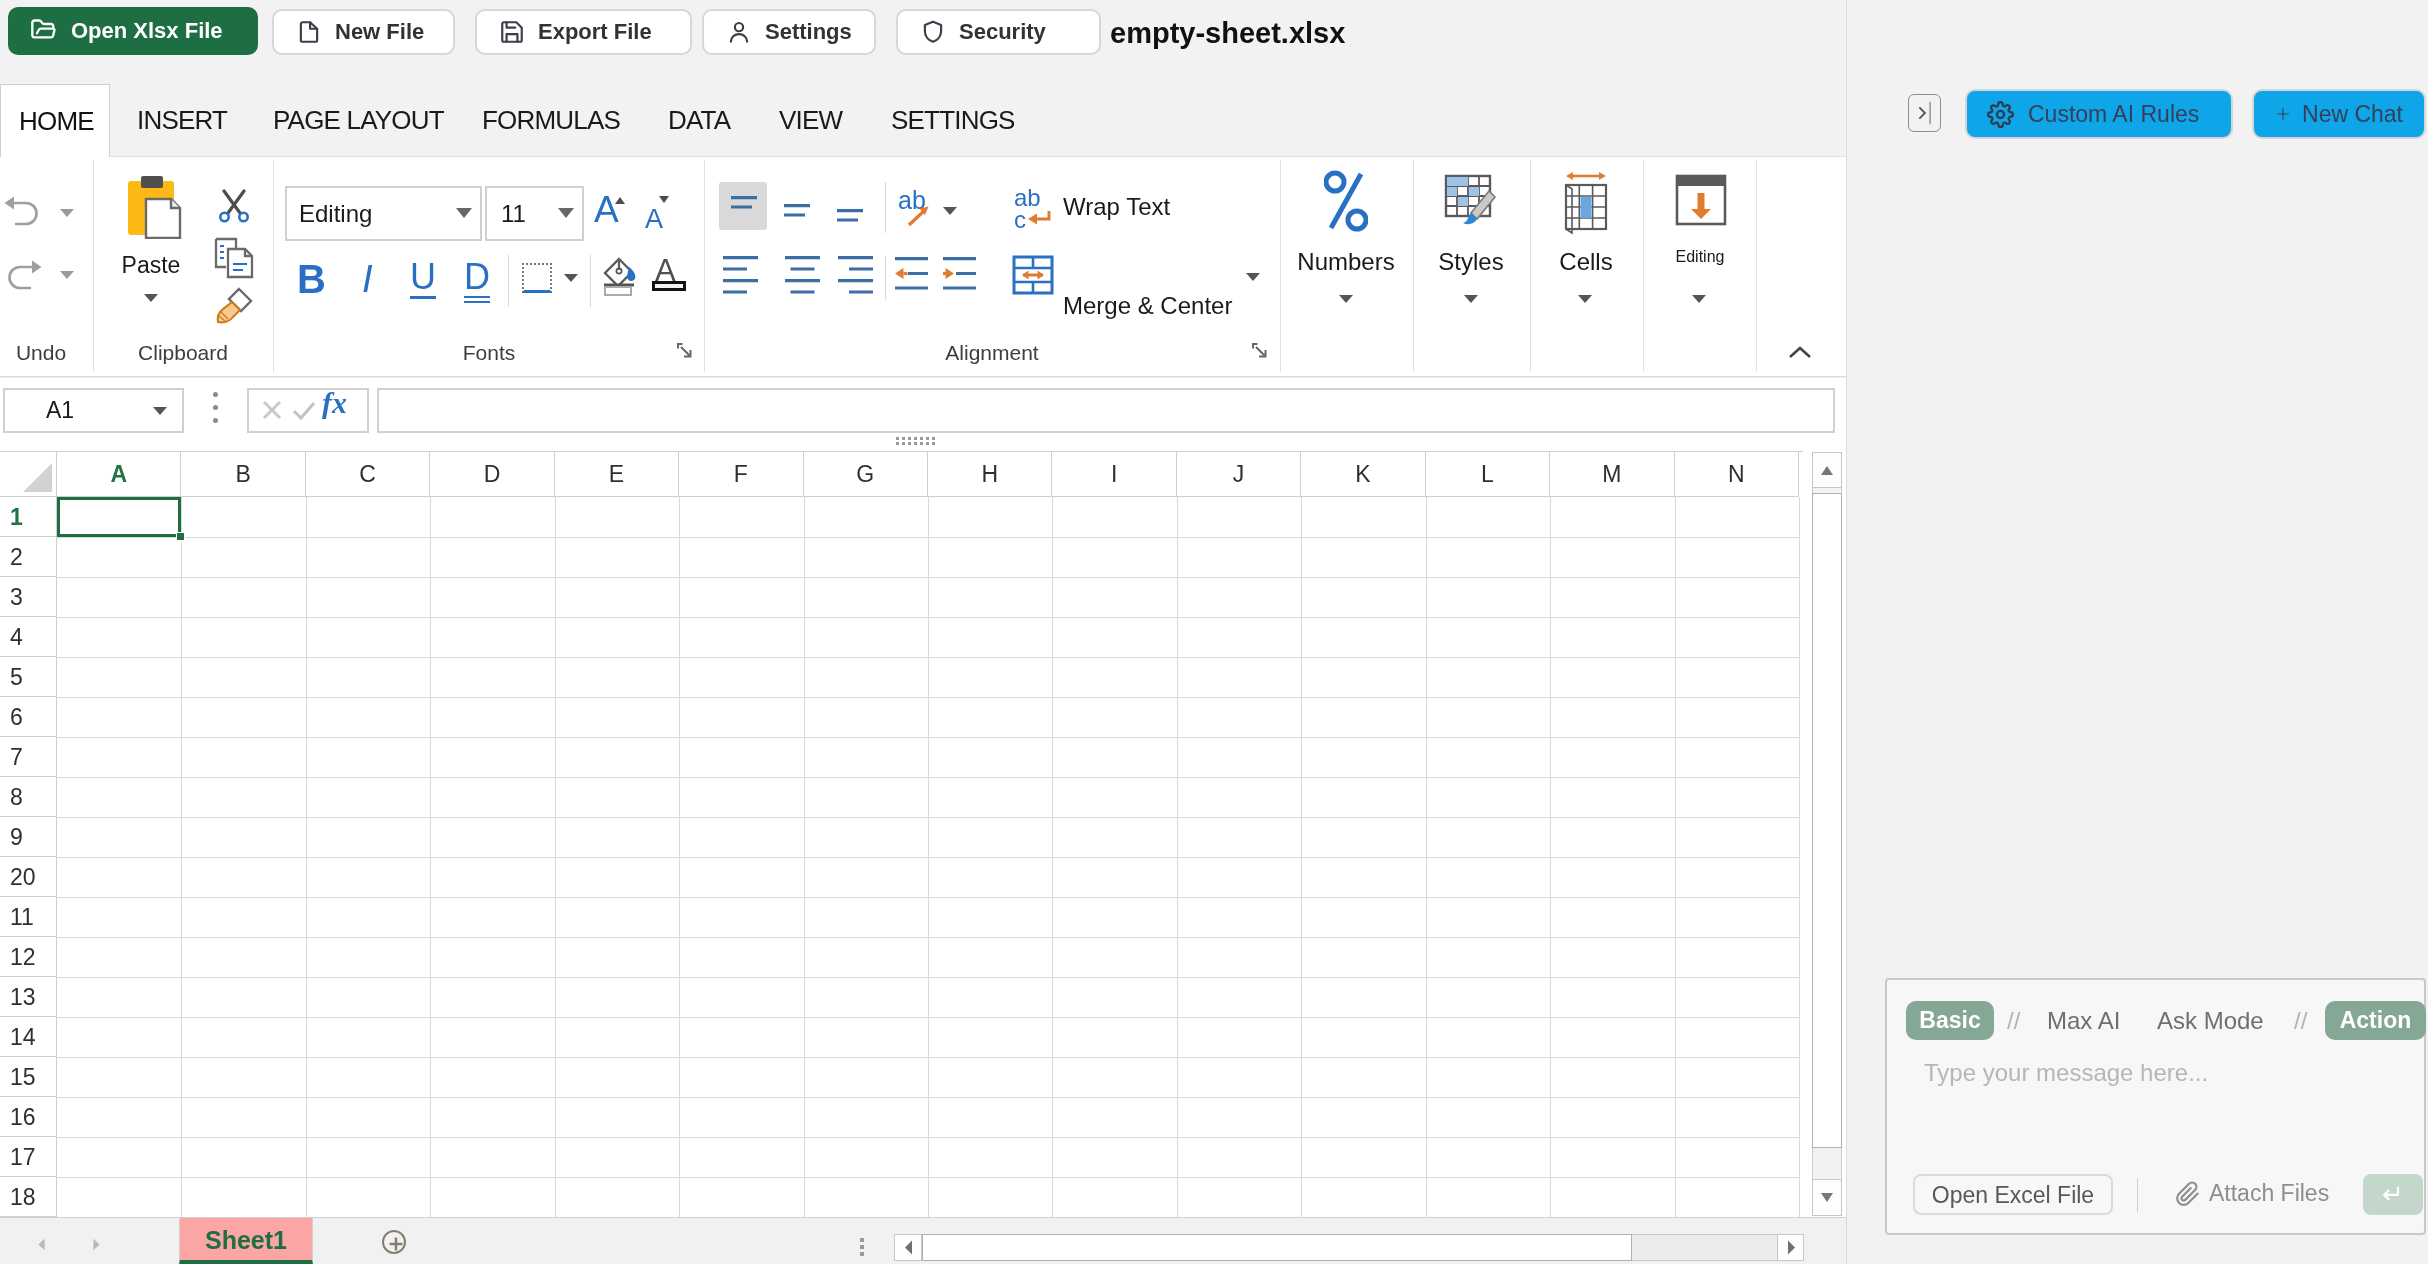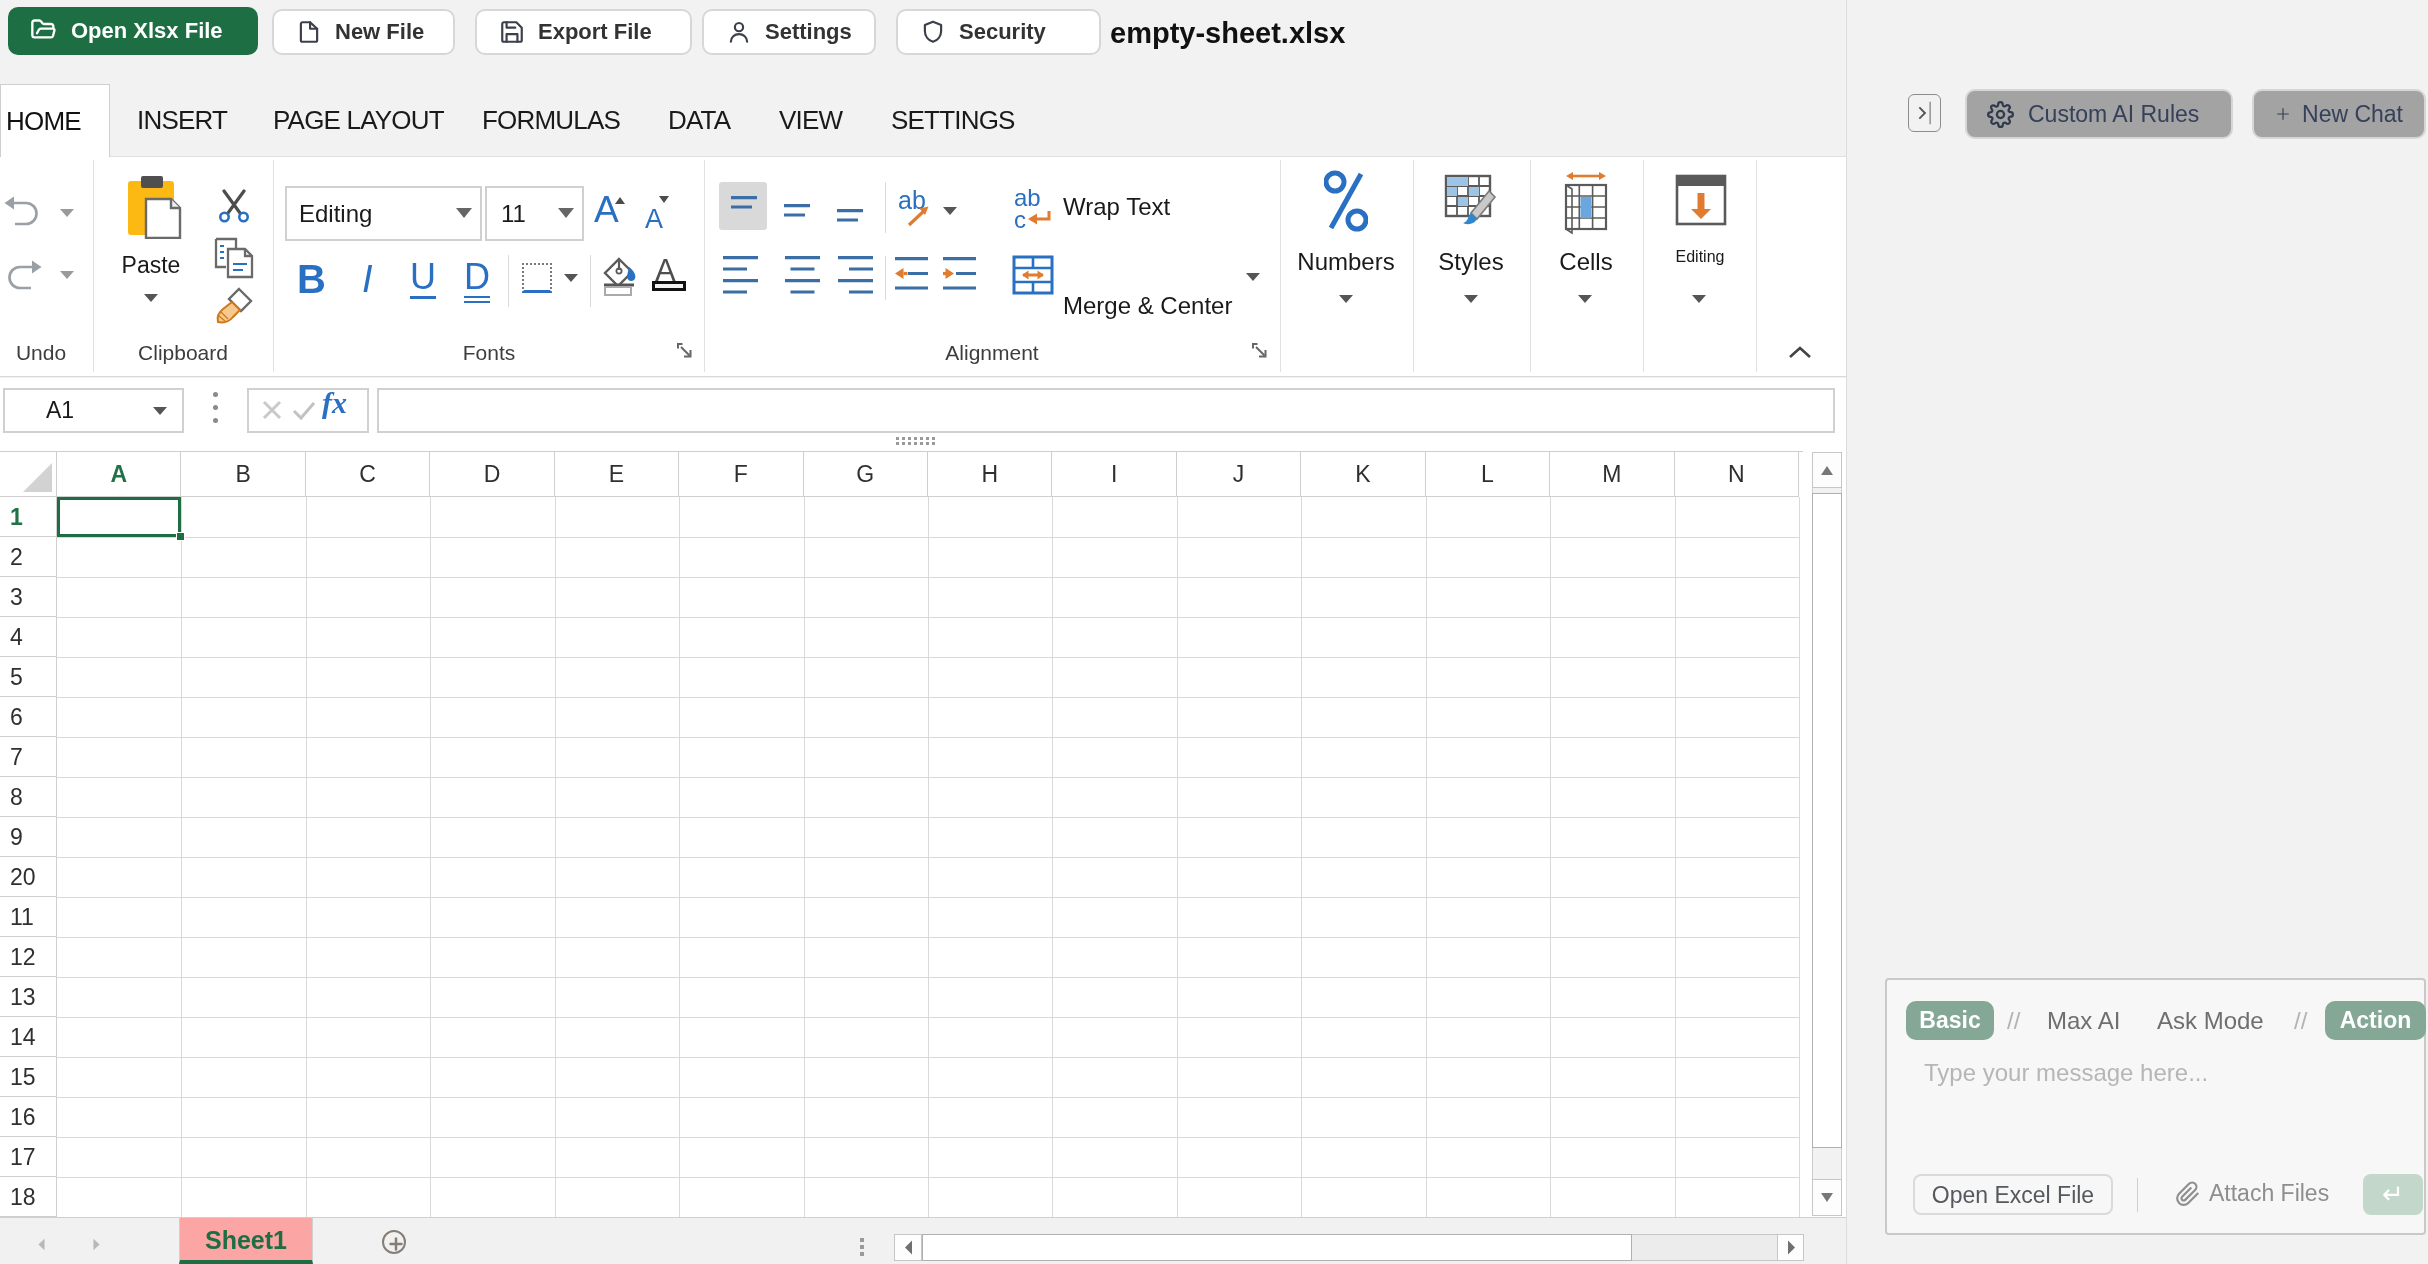--- a/index.html
+++ b/index.html
@@ -28,21 +28,21 @@
 
 #grid { position:absolute; left:0; top:451px; width:1846px; height:766px; background:#fff; overflow:hidden; }
 .colhdr { position:absolute; top:0; height:46px; border-top:1px solid #cfcfcf; border-right:1px solid #cfcfcf; border-bottom:1px solid #cfcfcf; font-size:23px; color:#2f2f2f; text-align:center; line-height:44px; background:#fff; }
 .rowhdr { position:absolute; left:0; width:57px; border-right:1px solid #cfcfcf; border-bottom:1px solid #cfcfcf; font-size:23px; color:#2f2f2f; text-align:left; padding-left:10px; background:#fff; }
 .vline { position:absolute; top:46px; width:1px; background:#d9d9d9; }
 .hline { position:absolute; left:57px; height:1px; background:#d9d9d9; }
 
 #sheetbar { position:absolute; left:0; top:1217px; width:1846px; height:47px; background:#f1f1f1; border-top:1px solid #cfcfcf; }
 
 #sidebar { position:absolute; left:1846px; top:0; width:582px; height:1264px; background:#f2f2f2; border-left:1px solid #dcdcdc; }
-.sbtn { position:absolute; background:#a3a3a3; border:2px solid #d6d6d6; border-radius:10px; display:flex; align-items:center; font-size:23px; font-weight:400; color:#35405a; white-space:nowrap; }
+.sbtn { position:absolute; background:#0ea5e9; border:2px solid #d6d6d6; border-radius:10px; display:flex; align-items:center; font-size:23px; font-weight:400; color:#35405a; white-space:nowrap; }
 #tipbox { position:absolute; left:102px; top:203px; width:447px; height:180px; background:#f8f9fb; border:1px solid #e4e4e8; border-radius:14px; }
 #tiptext { position:absolute; left:25px; top:22px; width:420px; font-size:24px; line-height:33px; color:#44536b; white-space:nowrap; }
 #chatpanel { position:absolute; left:38px; top:978px; width:541px; height:257px; background:#f7f7f7; border:2px solid #c9c9c9; border-radius:4px; }
 .pill { position:absolute; top:21px; height:39px; background:#84a796; border-radius:10px; color:#fff; font-weight:700; font-size:23px; display:flex; align-items:center; justify-content:center; }
 .mode { position:absolute; top:27px; font-size:24px; color:#6f6f6f; }
 </style>
 </head>
 <body>
 <div id="stage">
 
@@ -83,21 +83,21 @@
   <div id="title">empty-sheet.xlsx</div>
 
   <div id="tabrow">
     <div class="tab" style="left:137px;">INSERT</div>
     <div class="tab" style="left:273px;">PAGE LAYOUT</div>
     <div class="tab" style="left:482px;">FORMULAS</div>
     <div class="tab" style="left:668px;">DATA</div>
     <div class="tab" style="left:779px;">VIEW</div>
     <div class="tab" style="left:891px;">SETTINGS</div>
     <div id="tab-home">
-        <div style="padding-left:5px; line-height:72px; font-size:26px; color:#111; letter-spacing:-0.8px;">HOME</div>
+        <div style="padding-left:18px; line-height:72px; font-size:26px; color:#111; letter-spacing:-0.8px;">HOME</div>
       </div>
   </div>
 
   <div id="ribbon">
     <div class="rsep" style="left:93px;"></div>
     <div class="rsep" style="left:273px;"></div>
     <div class="rsep" style="left:704px;"></div>
     <div class="rsep" style="left:1280px;"></div>
     <div class="rsep" style="left:1413px;"></div>
     <div class="rsep" style="left:1530px;"></div>

